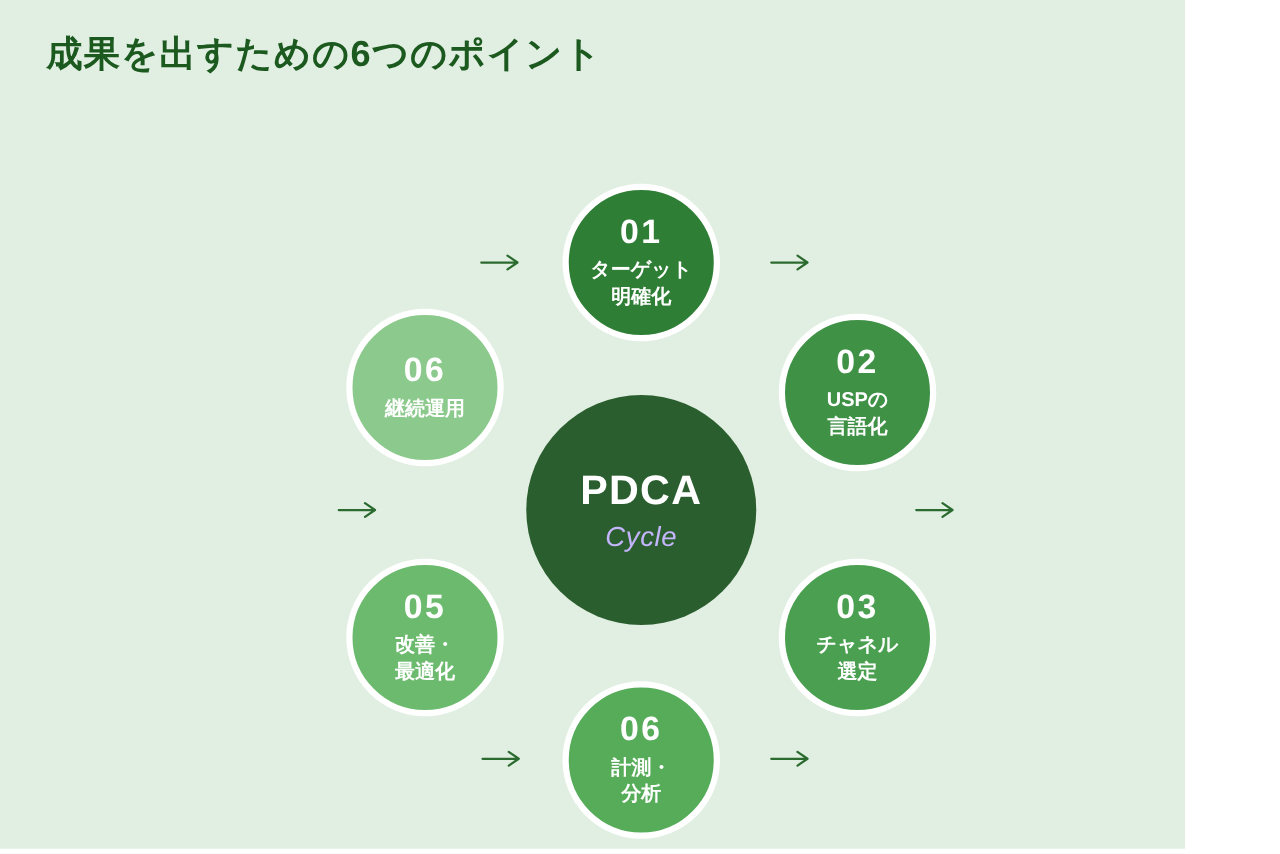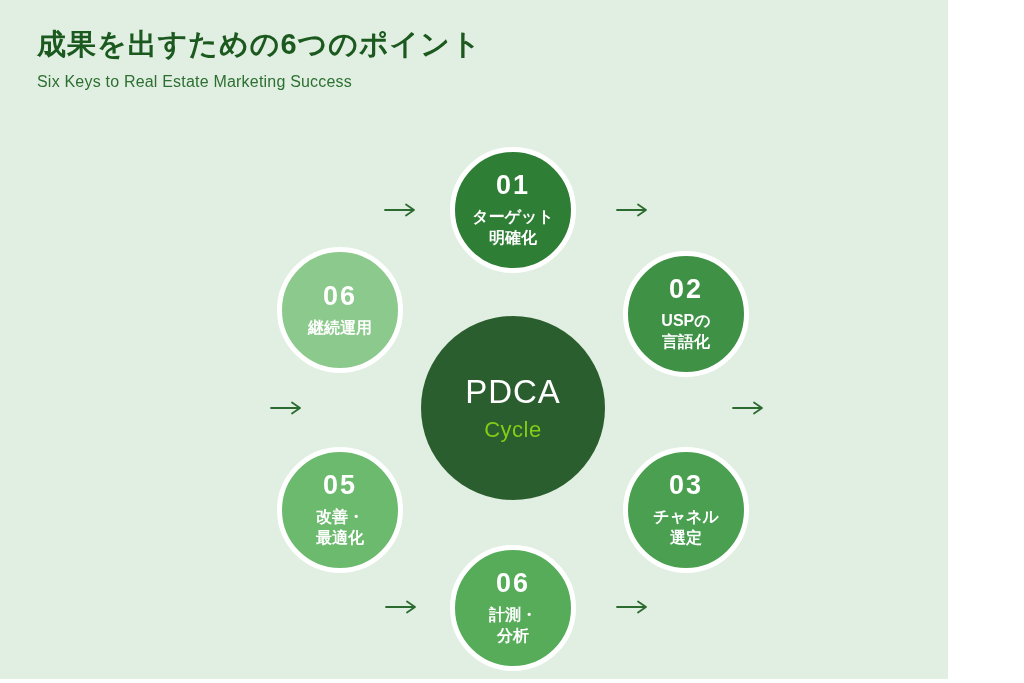--- a/index.html
+++ b/index.html
@@ -17,21 +17,21 @@
   }
   .hdr p{
     margin:12px 0 0 0;font-size:16px;font-weight:500;letter-spacing:.2px;
   }
 
   
   .center-circle{
     position:absolute;left:421px;top:316px;width:184px;height:184px;border-radius:50%;
     display:flex;flex-direction:column;align-items:center;justify-content:center;
   }
-  .center-circle .pdca{color:#ffffff;font-size:33px;font-weight:400;letter-spacing:1px;}
+  .center-circle .pdca{color:#ffffff;font-size:33px;font-weight:700;letter-spacing:1px;}
   .center-circle .cycle{font-size:22px;font-weight:500;margin-top:6px;letter-spacing:.5px;}
 
   
   .step{
     position:absolute;width:126px;height:126px;border-radius:50%;
     border:5px solid #ffffff;box-sizing:border-box;
     display:flex;flex-direction:column;align-items:center;justify-content:center;
     color:#ffffff;text-align:center;
   }
   .step .num{font-size:27px;font-weight:800;letter-spacing:2px;line-height:1;}
@@ -54,28 +54,27 @@
   .arrow-5{left:384px;top:599px;}
   .arrow-6{left:269px;top:400px;}
 </style>
 </head>
 <body>
 
 <div class="page" style="background: rgb(225, 239, 226);">
 
   <header class="hdr">
     <h1 style="color: rgb(27, 89, 31);">成果を出すための6つのポイント</h1>
-    <p style="color: rgb(45, 111, 49);">Six Keys to Real Estate Marketing Success</p>
   </header>
 
   <div>
 
     <div class="center-circle" style="background-color: rgb(43, 94, 46);">
       <div class="pdca">PDCA</div>
-      <div class="cycle" style="color: #84cc16;">Cycle</div>
+      <div class="cycle" style="color: #c4b5fd; font-style: italic;">Cycle</div>
     </div>
 
     <div class="step step-1" style="background-color: rgb(47, 126, 53);">
       <div class="num">01</div>
       <div class="label">
         <span>ターゲット</span>
         <span>明確化</span>
       </div>
     </div>
 

